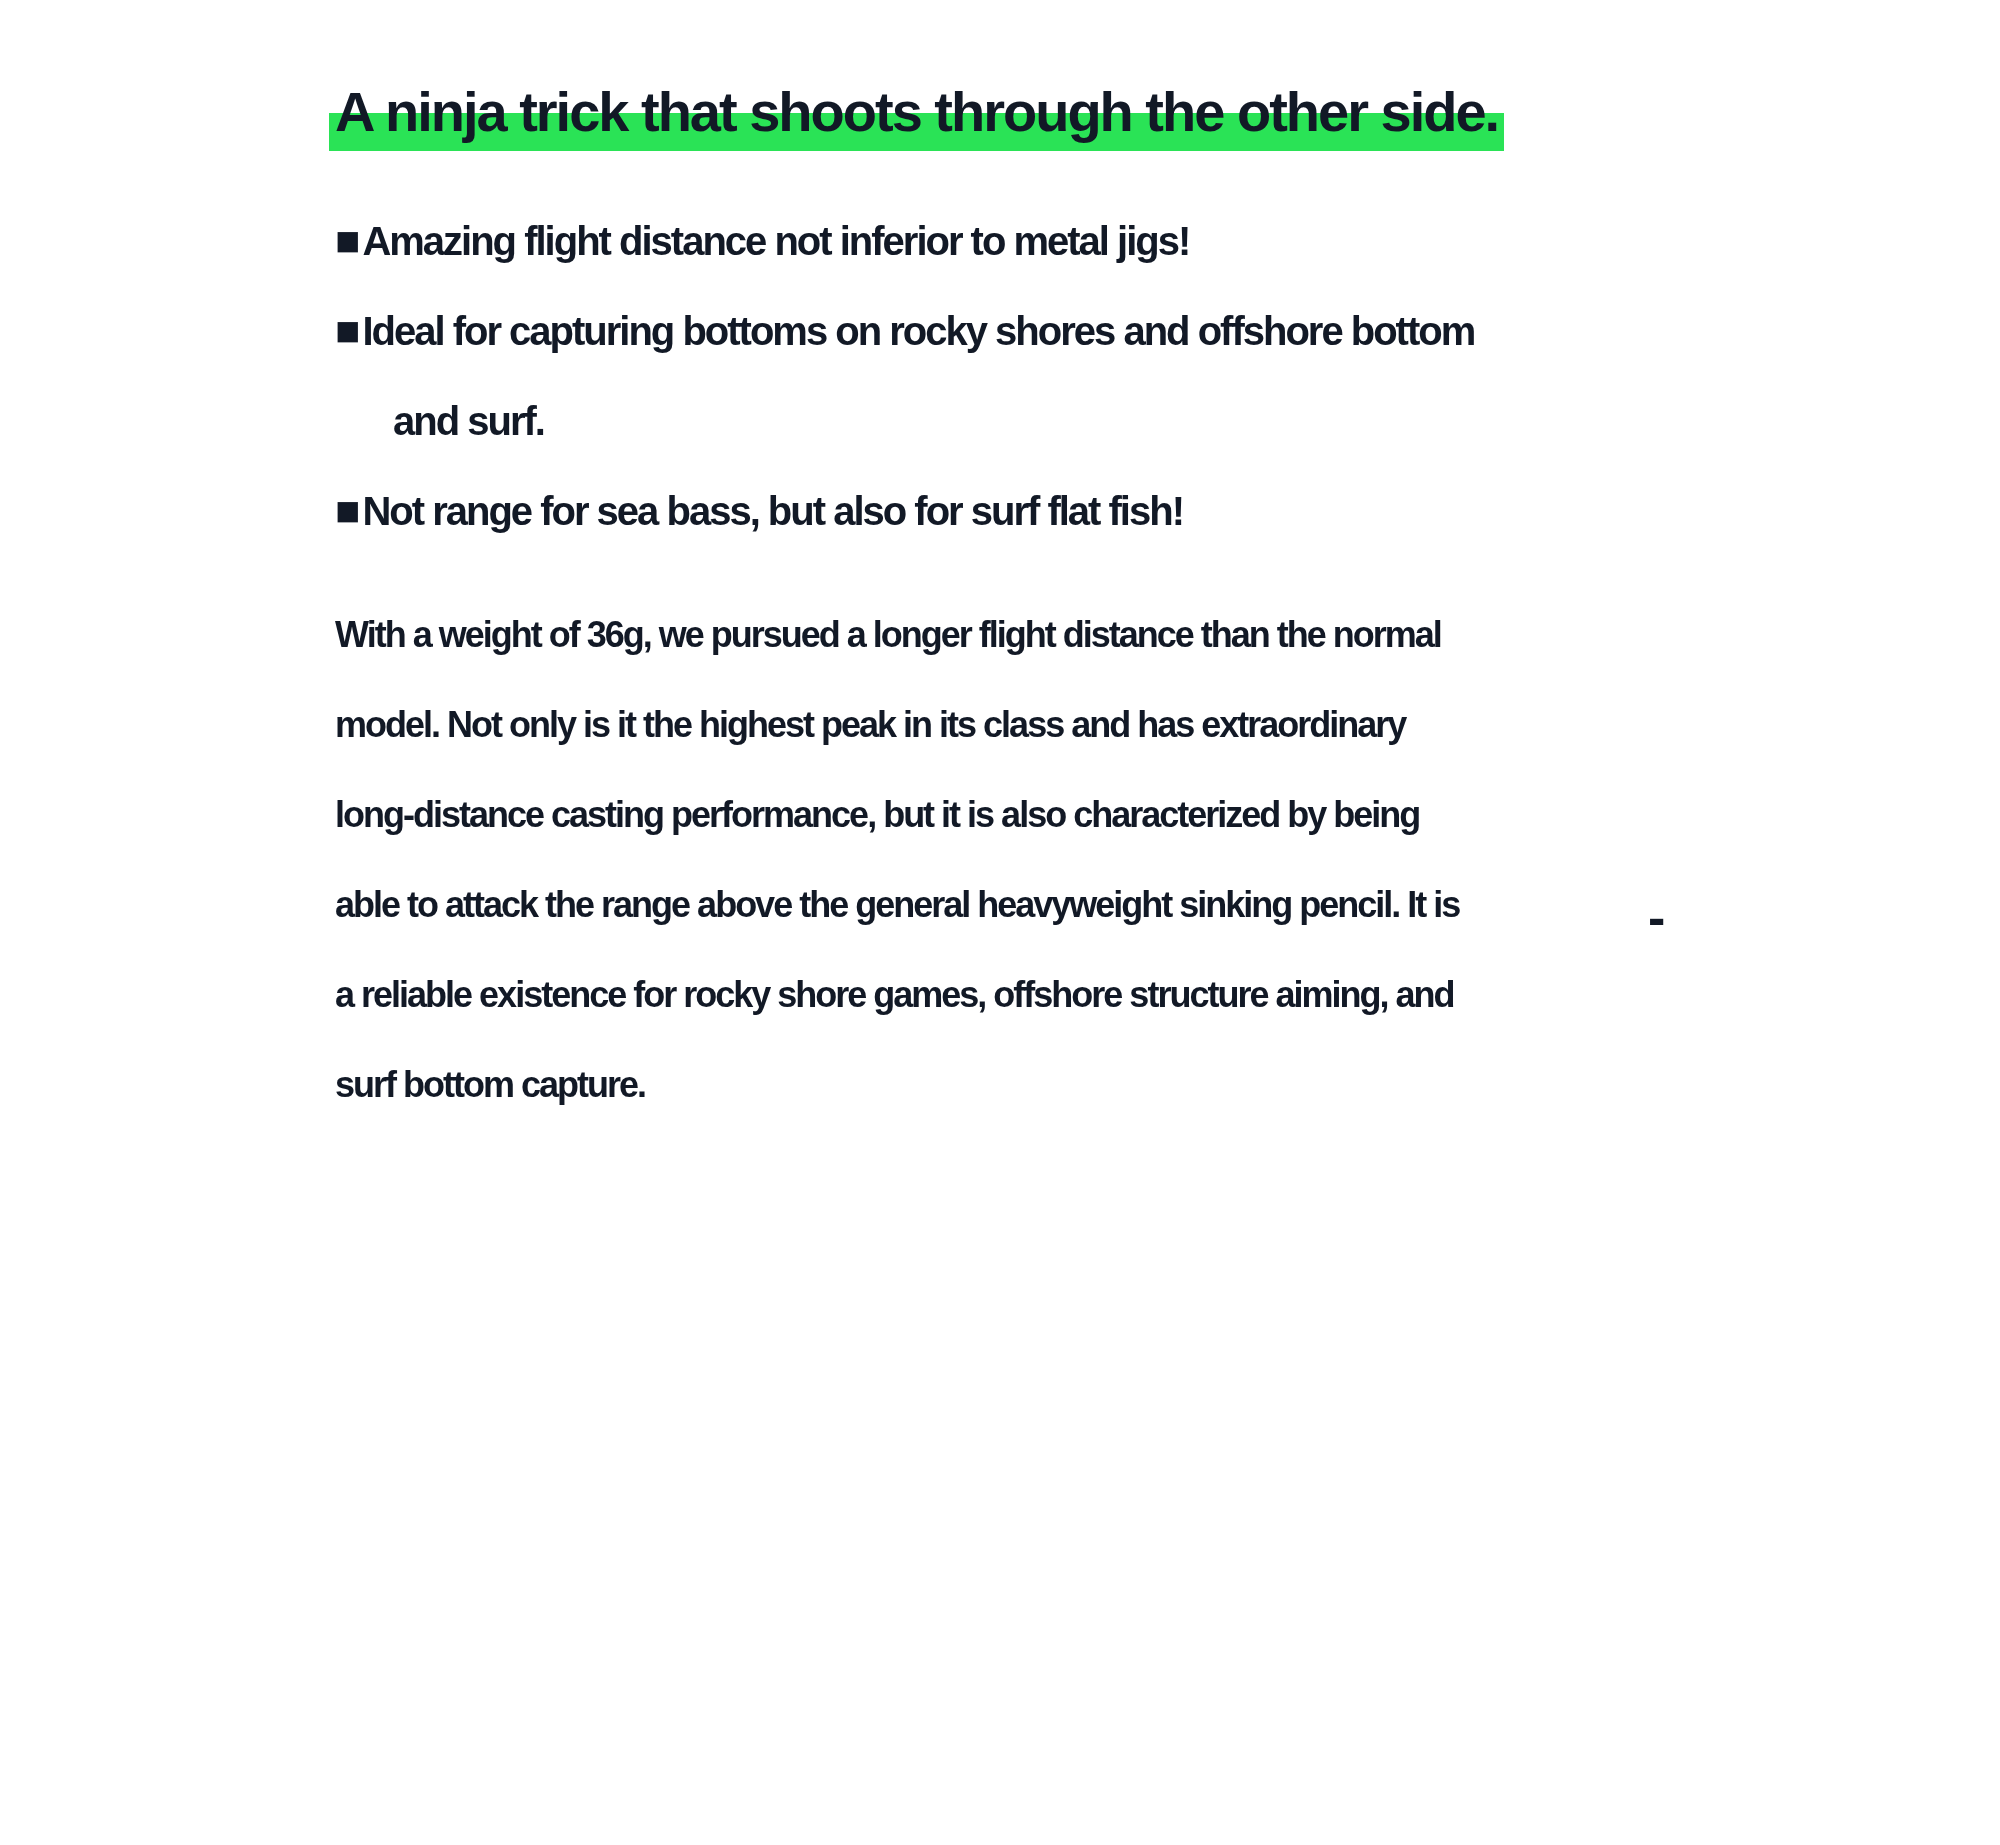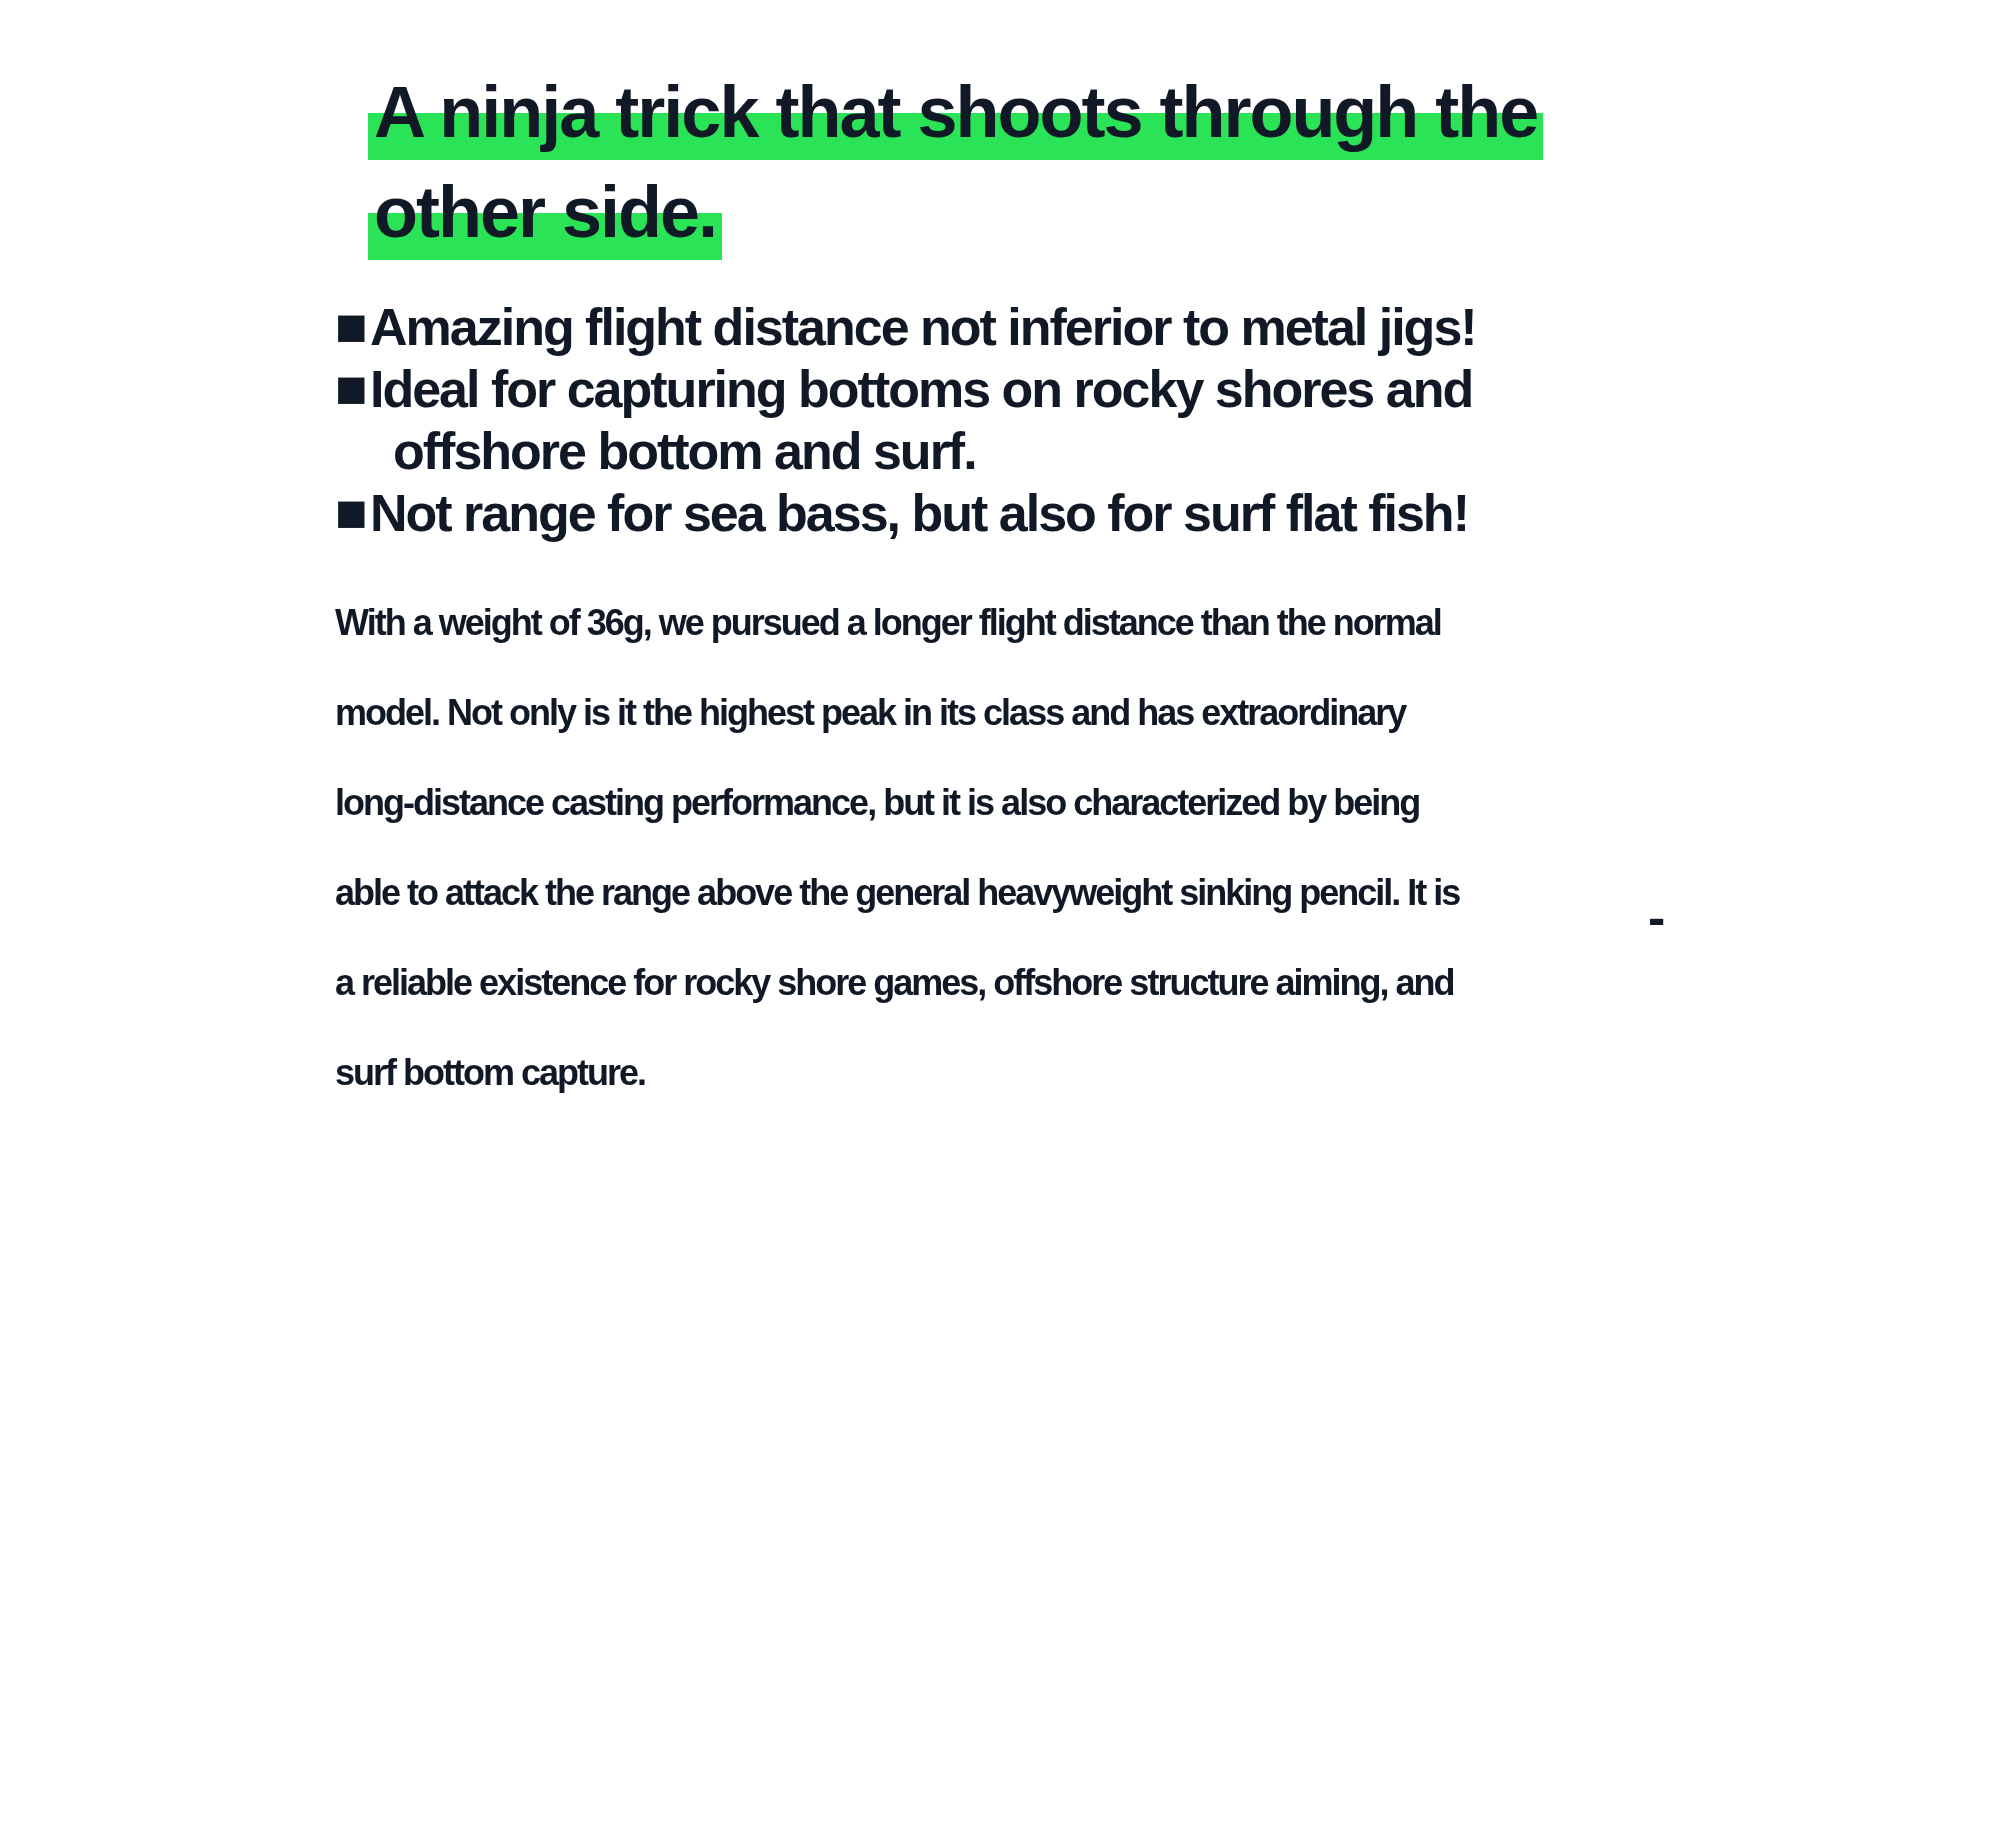--- a/index.html
+++ b/index.html
@@ -19,39 +19,38 @@
   }
   .page {
     position: relative;
     width: 2000px;
     height: 1845px;
     padding: 62px 0 0 335px;
   }
   
   .heading {
     width: 1280px;
-    font-size: 72px;
+    font-size: 56px;
     line-height: 100px;
     letter-spacing: -2px;
     margin-bottom: 34px;
-    margin-left: 39px;
   }
   .hl {
     background-image: linear-gradient(transparent 47%, var(--highlight) 47%);
     padding: 0 6px 8px 6px;
     margin-left: -6px;
     -webkit-box-decoration-break: clone;
     box-decoration-break: clone;
   }
   
   .bullets {
     list-style: none;
     width: 1205px;
-    font-size: 52px;
-    line-height: 62px;
+    font-size: 40px;
+    line-height: 90px;
     letter-spacing: -2px;
     margin-bottom: 34px;
   }
   .bullets li {
     padding-left: 58px;
     text-indent: -58px;
   }
   .sq {
     font-size: 1.05em;
     letter-spacing: 0;

